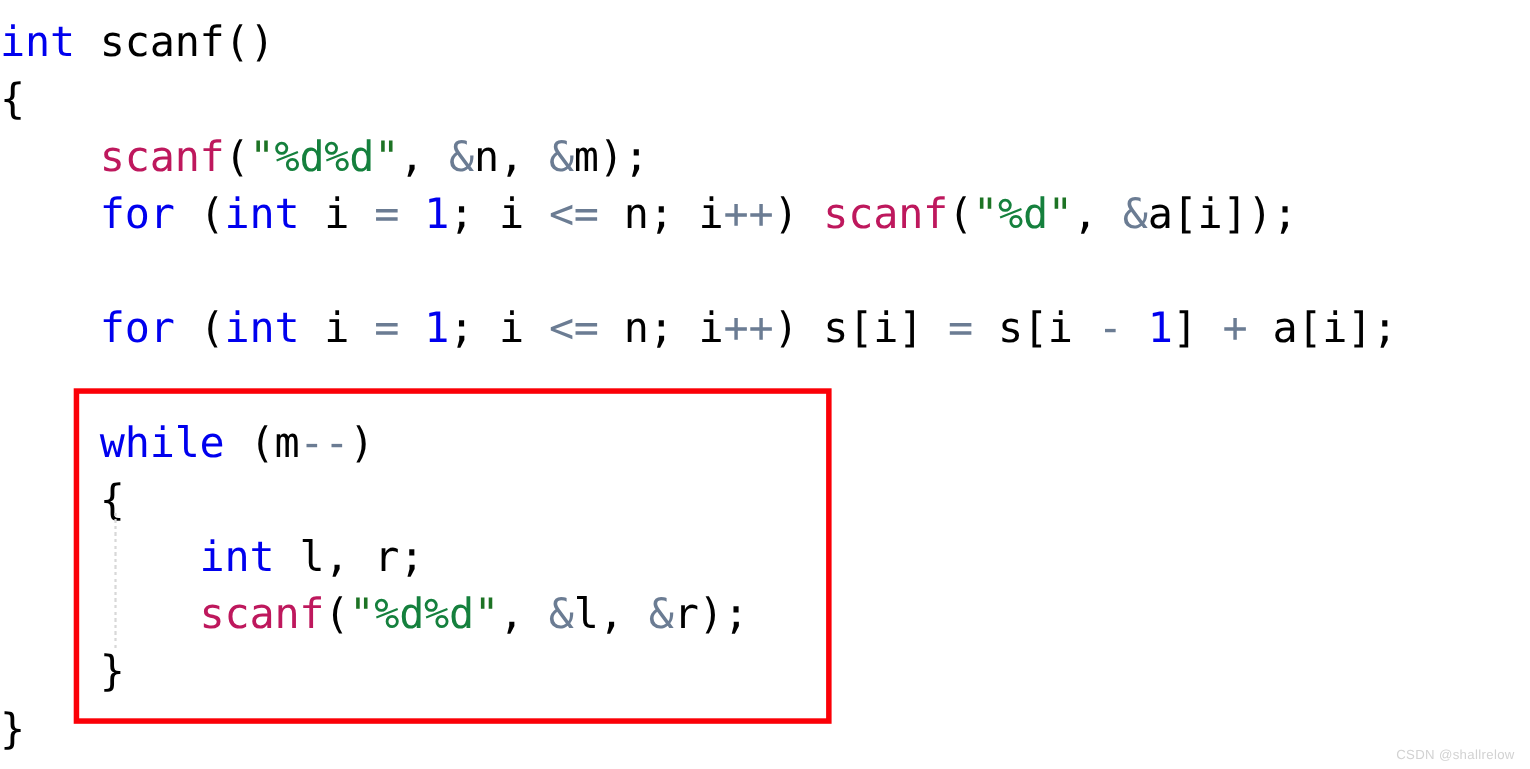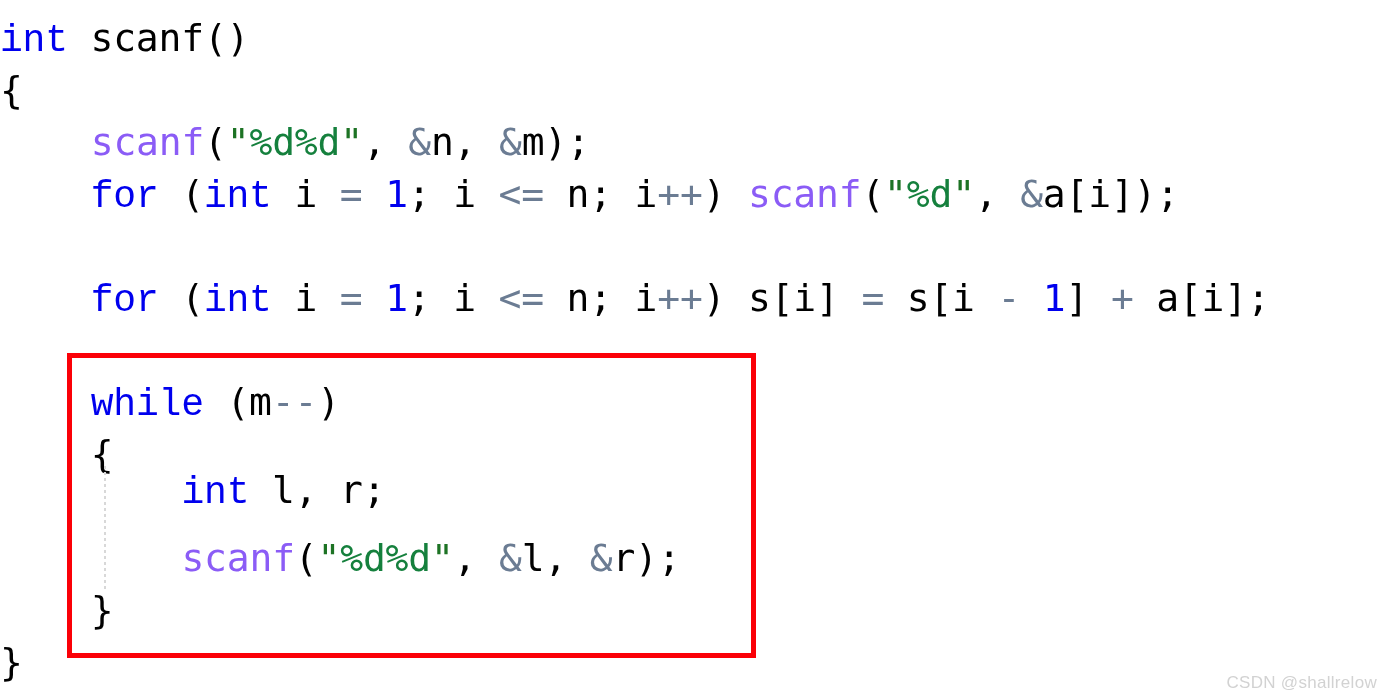--- a/index.html
+++ b/index.html
@@ -30,24 +30,24 @@
     left: 0;
     white-space: pre;
     font-size: 38px;
     line-height: 52px;
     height: 52px;
     letter-spacing: -0.2px;
     font-family: "DejaVu Sans Mono", "Liberation Mono", monospace;
   }
 
   
-  .t-kw   { color: #0000ee; font-family: Liberation Mono, monospace; }   
+  .t-kw   { color: #0000ee; }   
   .t-num  { color: #0000ee; }   
   .t-id   { color: #000000; }   
-  .t-fn   { color: #8b5cf6; margin-top: 34px; }   
+  .t-fn   { color: #be185d; margin-top: 34px; }   
   .t-op   { color: #6b7c93; }   
   .t-str  { color: #1d7324; }   
   .t-fmt  { color: #15803d; }   
 
   
   #indent-guide {
     position: absolute;
     left: 104px;
     top: 466px;
     width: 2px;
@@ -71,42 +71,42 @@
     background: transparent;
     pointer-events: none;
   }
 
   
   #watermark {
     position: absolute;
     right: 14px;
     bottom: 6px;
     font-family: "Liberation Sans", "DejaVu Sans", sans-serif;
-    font-size: 17px;
+    font-size: 12px;
     color: #d2d2d2;
     letter-spacing: 0.3px;
     white-space: pre;
   }
 </style>
 </head>
 <body>
 
 <div id="code-surface">
 
   <div id="code-lines">
       <div class="code-line" style="top: 12px;"><span class="t-kw">int</span><span class="t-id"> scanf()</span></div>
       <div class="code-line" style="top: 64px;"><span class="t-id">{</span></div>
       <div class="code-line" style="top: 116px;"><span class="t-id">    </span><span class="t-fn">scanf</span><span class="t-id">(</span><span class="t-str">"</span><span class="t-fmt">%d%d</span><span class="t-str">"</span><span class="t-id">, </span><span class="t-op">&amp;</span><span class="t-id">n, </span><span class="t-op">&amp;</span><span class="t-id">m);</span></div>
       <div class="code-line" style="top: 168px;"><span class="t-id">    </span><span class="t-kw">for</span><span class="t-id"> (</span><span class="t-kw">int</span><span class="t-id"> i </span><span class="t-op">=</span><span class="t-id"> </span><span class="t-num">1</span><span class="t-id">; i </span><span class="t-op">&lt;=</span><span class="t-id"> n; i</span><span class="t-op">++</span><span class="t-id">) </span><span class="t-fn">scanf</span><span class="t-id">(</span><span class="t-str">"</span><span class="t-fmt">%d</span><span class="t-str">"</span><span class="t-id">, </span><span class="t-op">&amp;</span><span class="t-id">a[i]);</span></div>
       <div class="code-line" style="top: 220px;">&nbsp;</div>
       <div class="code-line" style="top: 272px;"><span class="t-id">    </span><span class="t-kw">for</span><span class="t-id"> (</span><span class="t-kw">int</span><span class="t-id"> i </span><span class="t-op">=</span><span class="t-id"> </span><span class="t-num">1</span><span class="t-id">; i </span><span class="t-op">&lt;=</span><span class="t-id"> n; i</span><span class="t-op">++</span><span class="t-id">) s[i] </span><span class="t-op">=</span><span class="t-id"> s[i </span><span class="t-op">-</span><span class="t-id"> </span><span class="t-num">1</span><span class="t-id">] </span><span class="t-op">+</span><span class="t-id"> a[i];</span></div>
       <div class="code-line" style="top: 324px;">&nbsp;</div>
       <div class="code-line" style="top: 376px;"><span class="t-id">    </span><span class="t-kw">while</span><span class="t-id"> (m</span><span class="t-op">--</span><span class="t-id">)</span></div>
       <div class="code-line" style="top: 428px;"><span class="t-id">    {</span></div>
-      <div class="code-line" style="top: 464px;"><span class="t-id">        </span><span class="t-kw">int</span><span class="t-id"> l, r;</span></div>
+      <div class="code-line" style="top: 480px;"><span class="t-id">        </span><span class="t-kw">int</span><span class="t-id"> l, r;</span></div>
       <div class="code-line" style="top: 532px;"><span class="t-id">        </span><span class="t-fn">scanf</span><span class="t-id">(</span><span class="t-str">"</span><span class="t-fmt">%d%d</span><span class="t-str">"</span><span class="t-id">, </span><span class="t-op">&amp;</span><span class="t-id">l, </span><span class="t-op">&amp;</span><span class="t-id">r);</span></div>
       <div class="code-line" style="top: 584px;"><span class="t-id">    }</span></div>
       <div class="code-line" style="top: 636px;"><span class="t-id">}</span></div>
     </div>
 
   <div id="indent-guide"></div>
 
   <div id="highlight-box"></div>
 
   <div id="watermark">CSDN @shallrelow</div>

